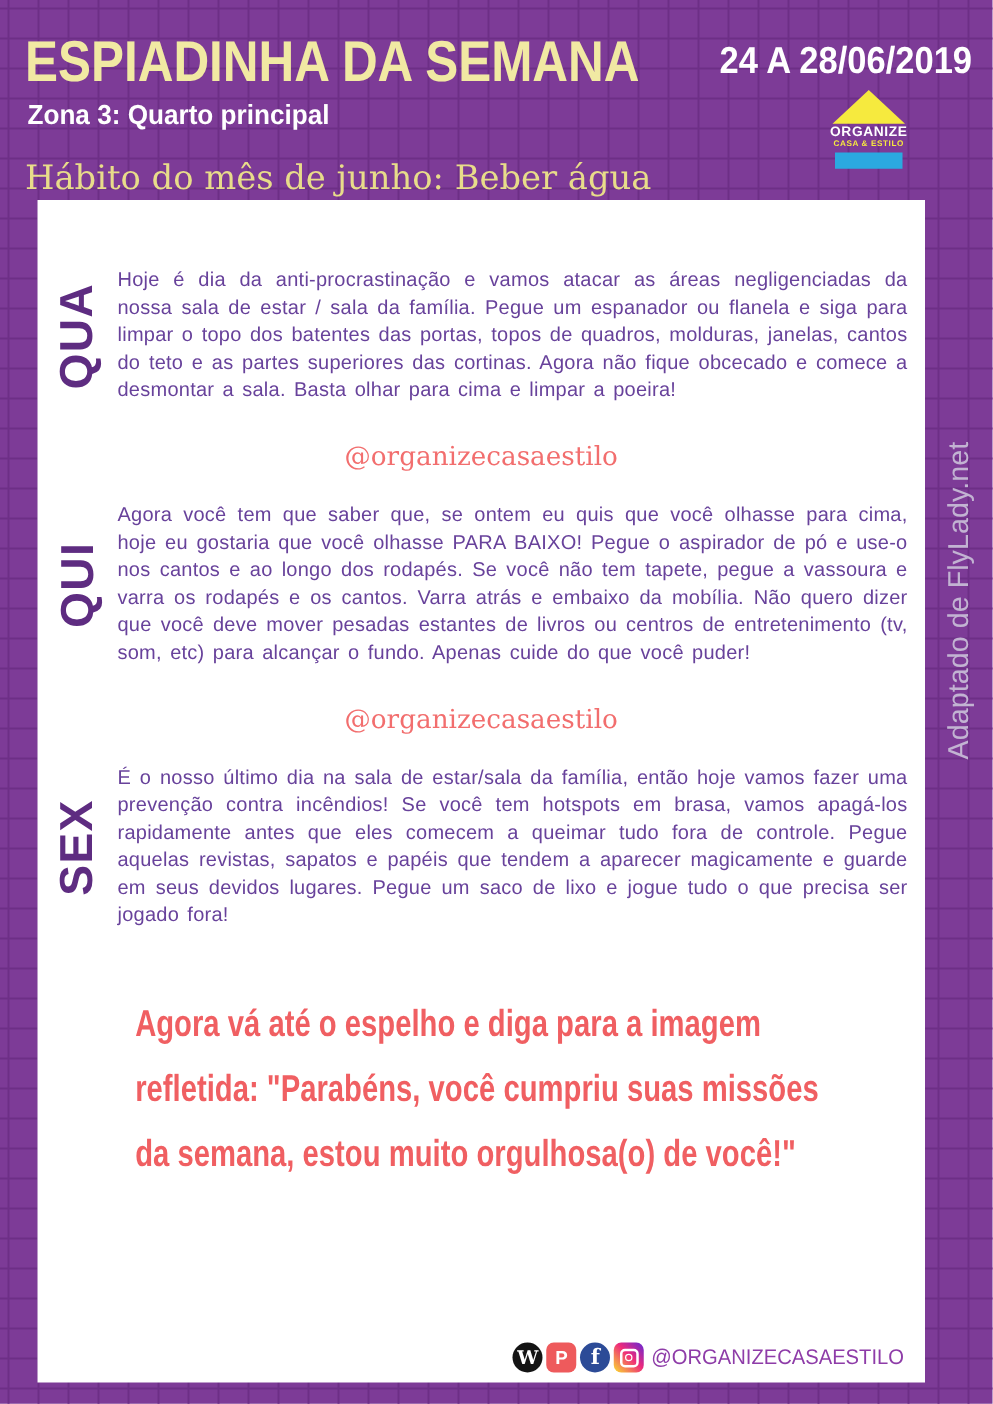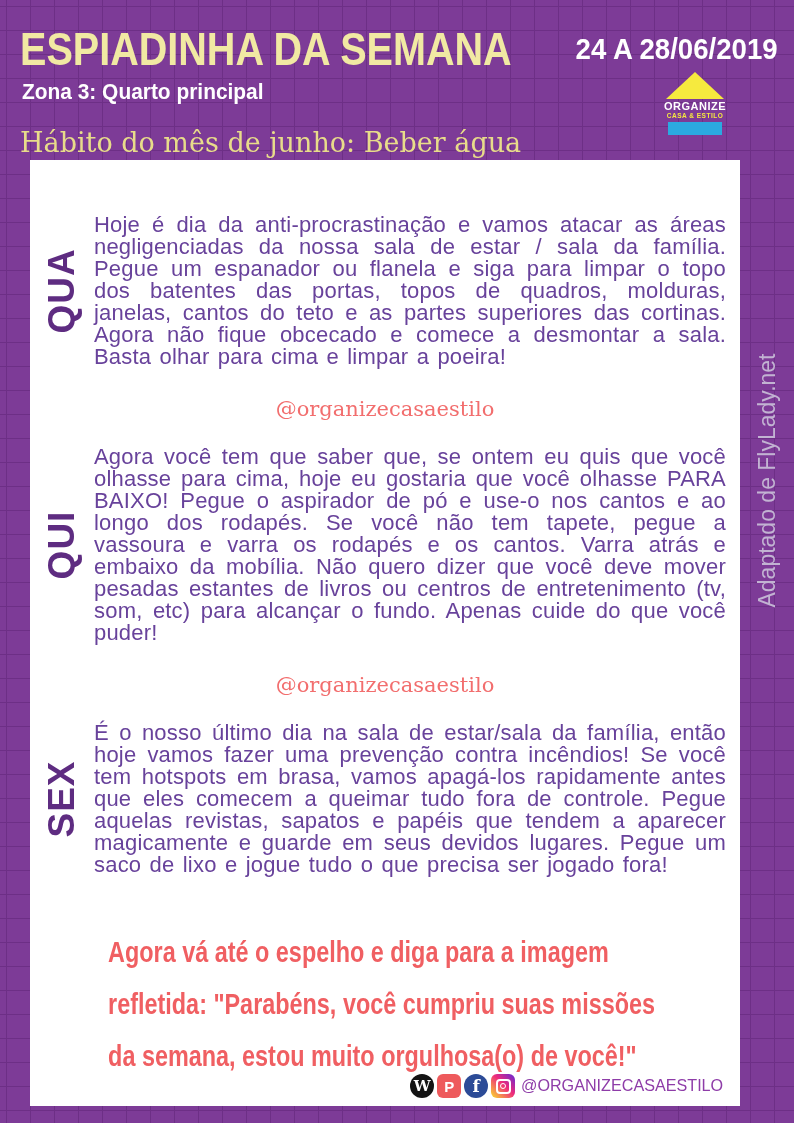--- a/index.html
+++ b/index.html
@@ -60,21 +60,21 @@
     padding-top:54px;
   }
   .section { display:flex; align-items:center; margin:0 14px 0 0; }
   .day-col { width:64px; min-width:64px; display:flex; align-items:center; justify-content:center; }
   .day-col span {
     display:block; transform:rotate(-90deg); white-space:nowrap;
     font-size:37px; font-weight:bold; color:#5e2c81; letter-spacing:1px;
   }
   .body-text {
     flex:1; text-align:justify; color:#68429b;
-    font-size:22px; line-height:22px;
+    font-size:16px; line-height:22px;
     letter-spacing:0.2px; word-spacing:2px;
   }
   .divider {
     text-align:center; margin:29px 0 25px;
     font-family:"DejaVu Serif", serif;
     font-size:21px; color:#f26e6e;
   }
   .message { margin-top:50px; }
   .message span {
     display:block; white-space:nowrap;

